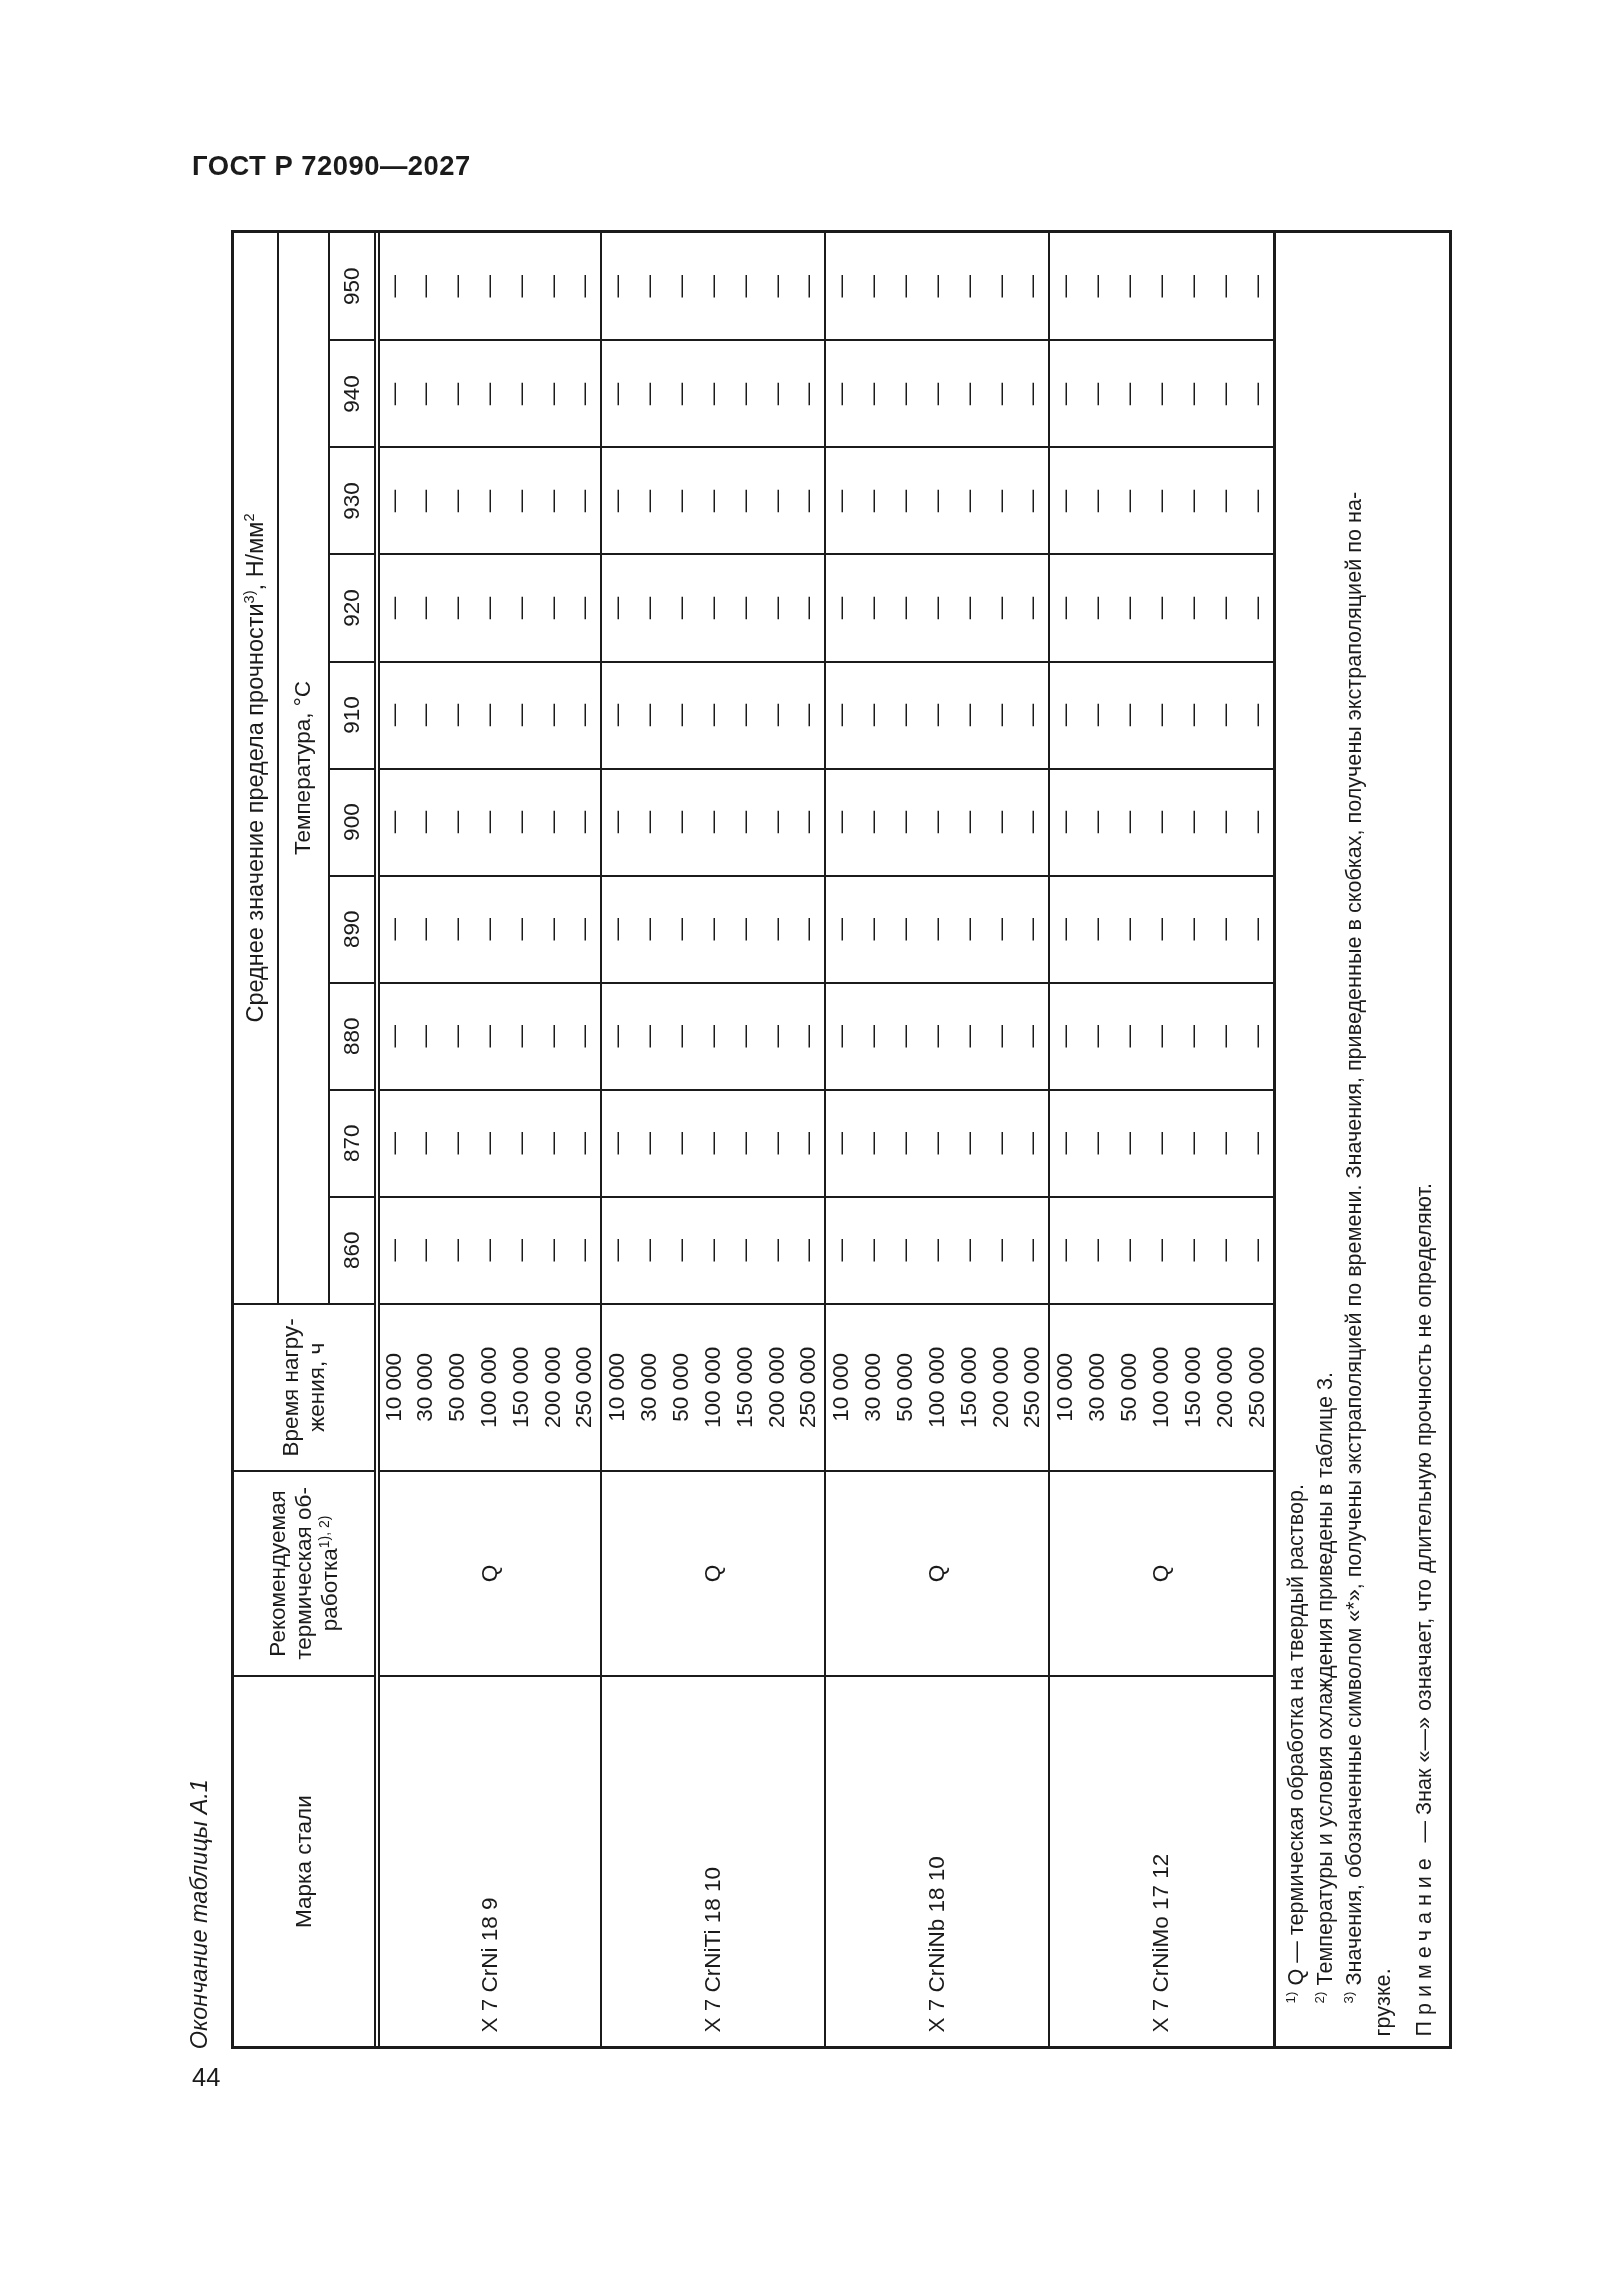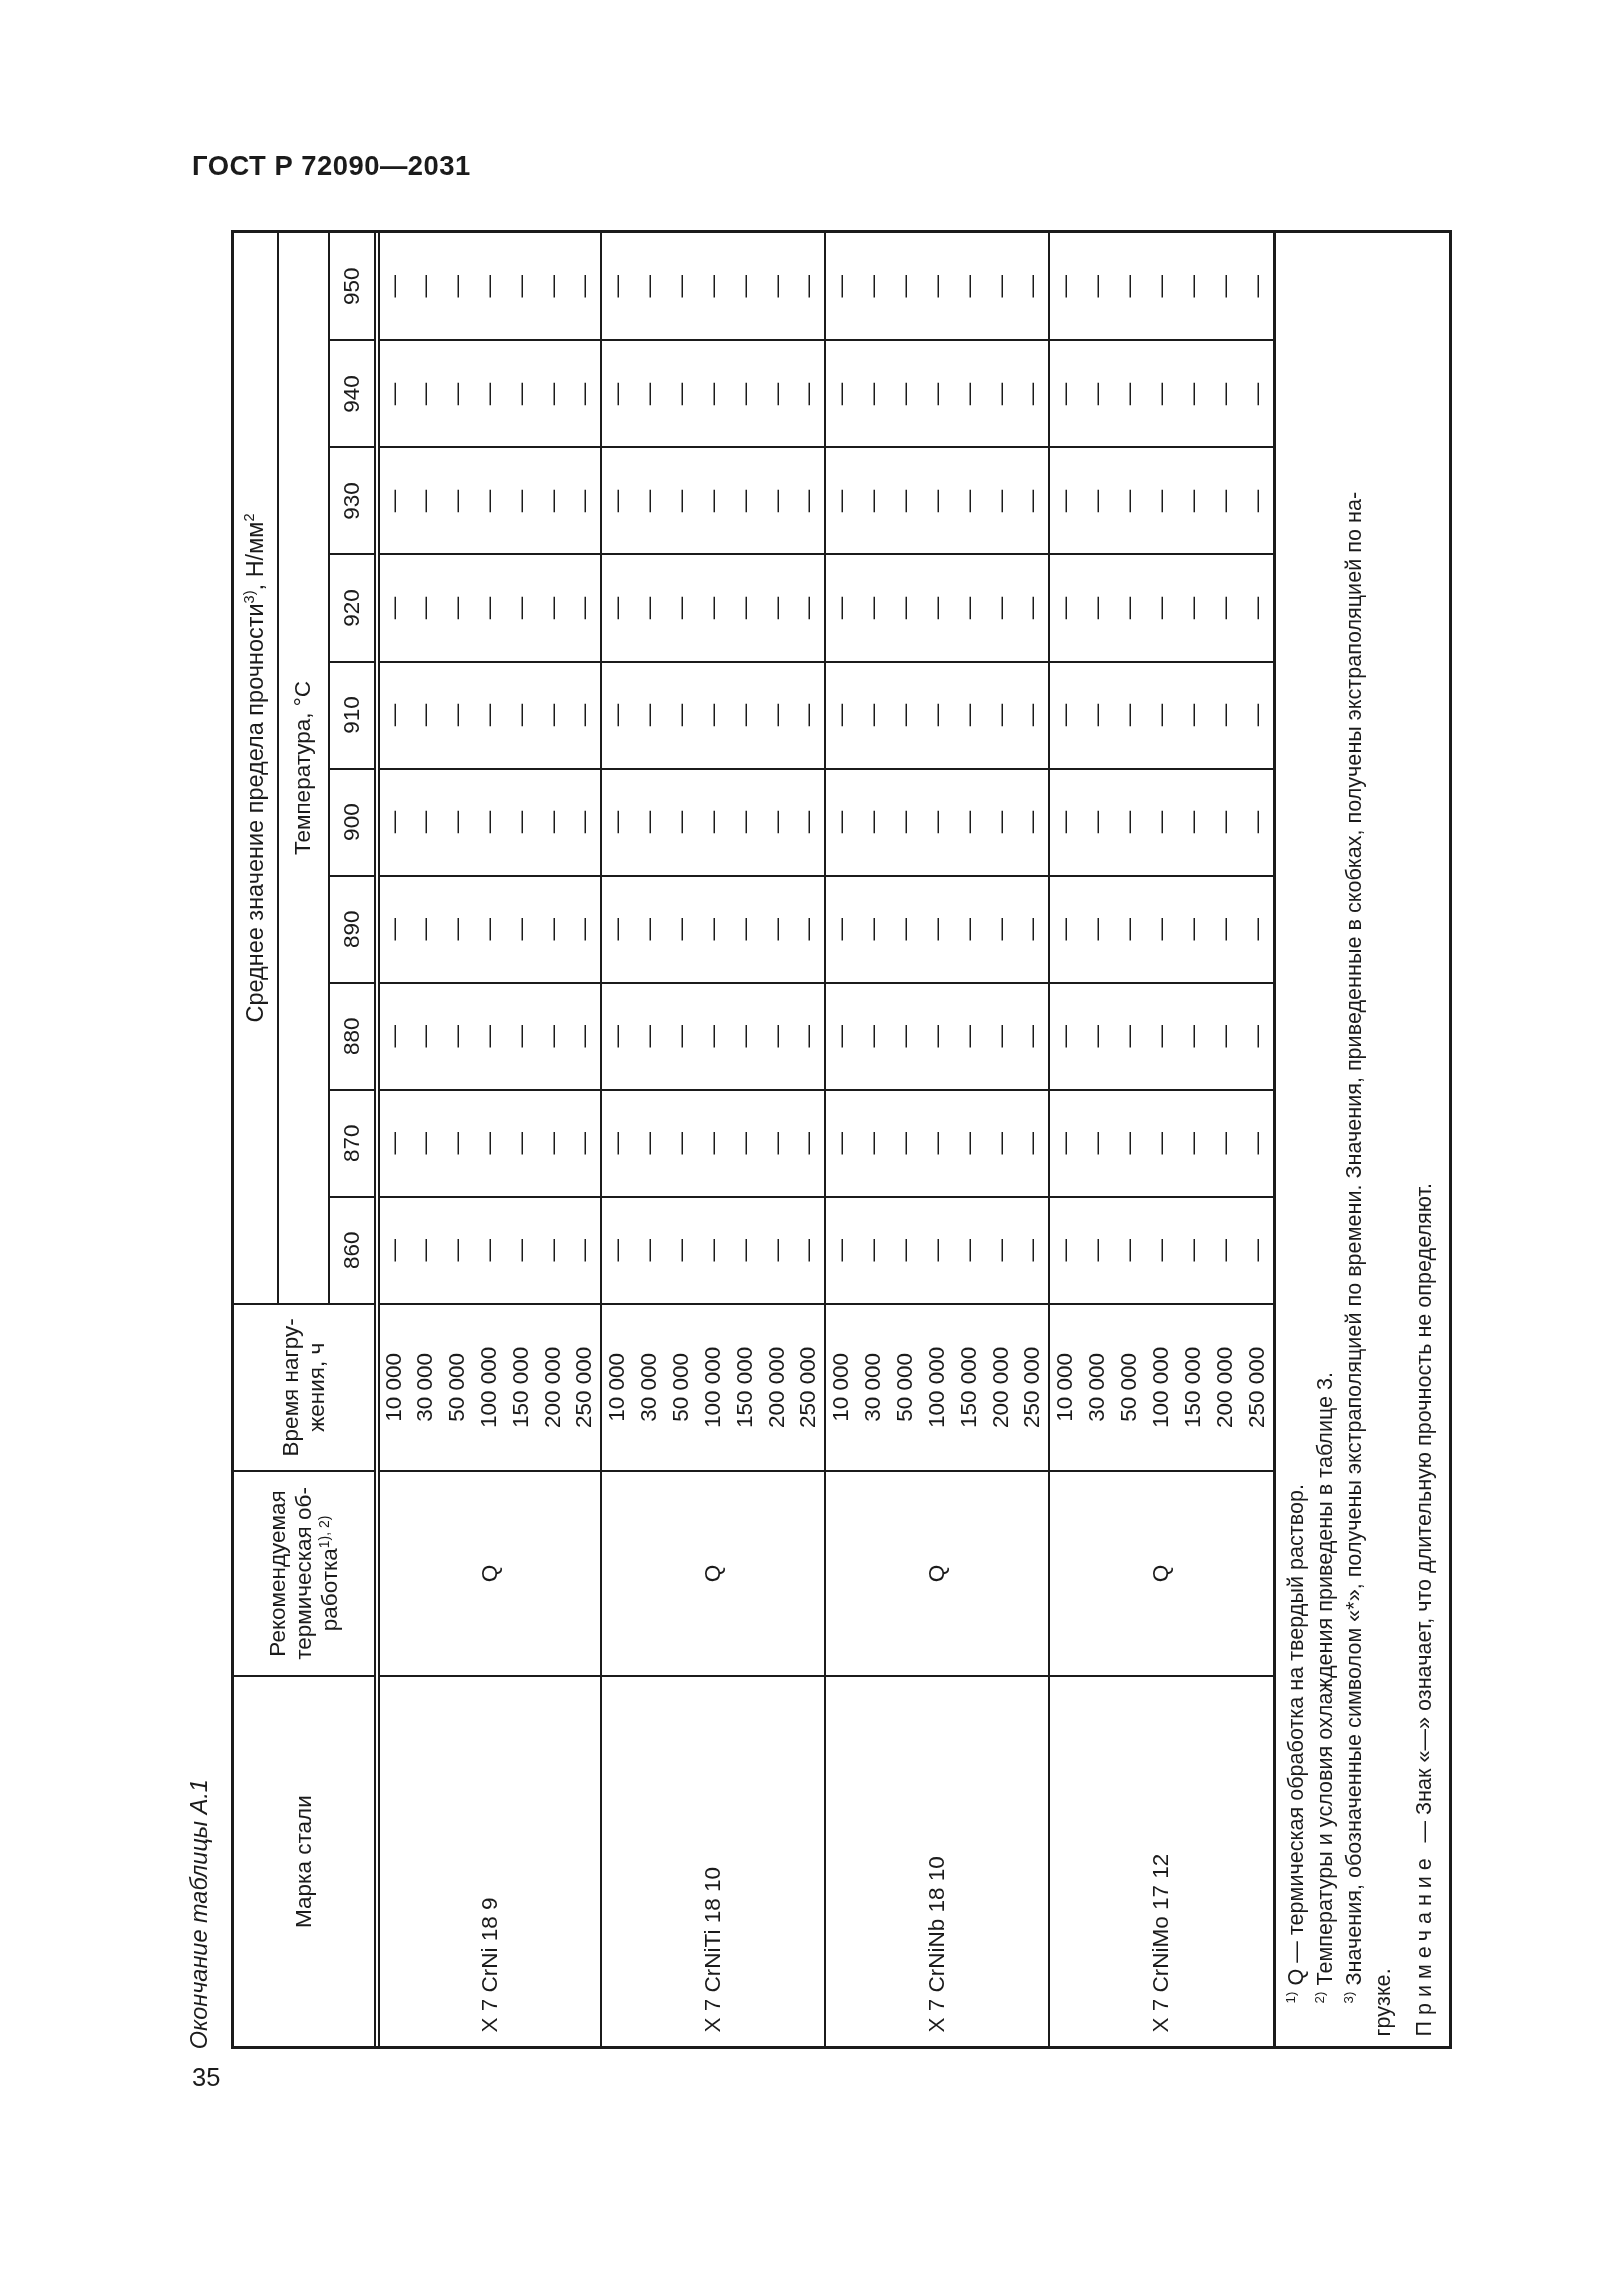--- a/index.html
+++ b/index.html
@@ -35,22 +35,22 @@
   .footnotes { border-top:3.9px solid var(--ink); padding:4.9px 0 11.8px 9.8px; }
   .fn { font-size:21.6px; line-height:29px; white-space:nowrap; }
   .fn.indent { padding-left:33px; }
   .note { margin-top:11.8px; }
   .note-label { letter-spacing:5.9px; margin-right:9.8px; }
 </style>
 </head>
 <body>
 
 <div class="page">
-  <div class="doc-header">ГОСТ Р 72090—2031</div>
-  <div class="page-number">35</div>
+  <div class="doc-header">ГОСТ Р 72090—2027</div>
+  <div class="page-number">44</div>
 
   <div class="land">
     <div class="caption">Окончание таблицы А.1</div>
 
     <div class="frame">
       <table>
         <colgroup id="cols">
             <col style="width: 370px;">
             <col style="width: 205px;">
             <col style="width: 167px;">

